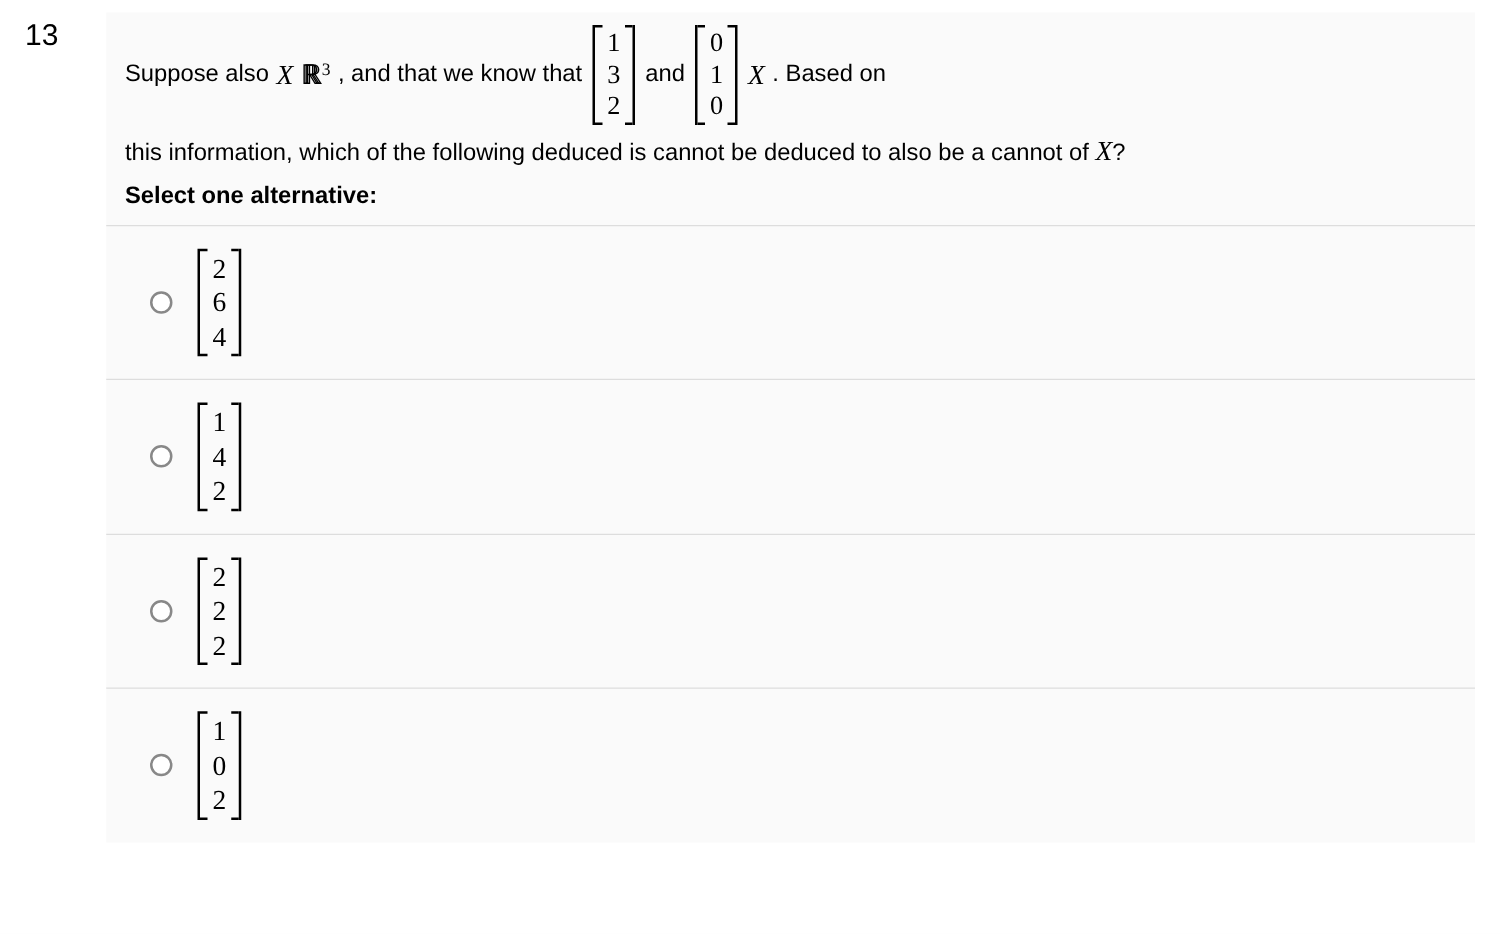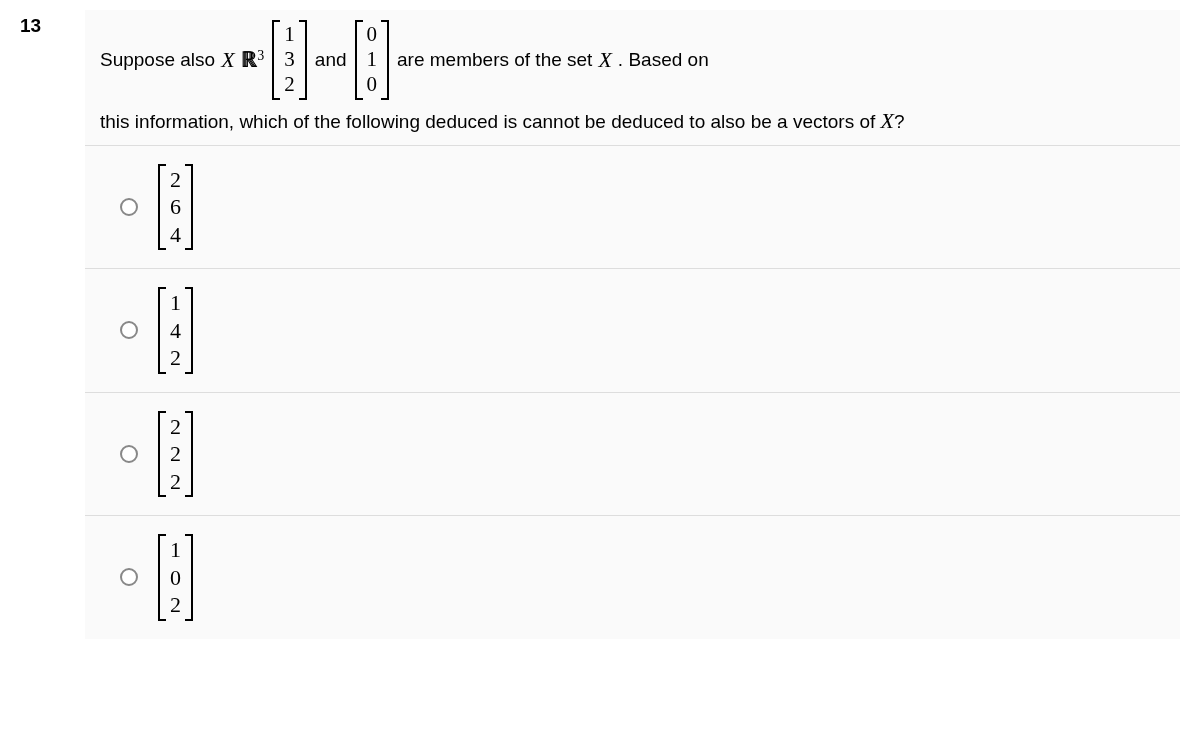--- a/index.html
+++ b/index.html
@@ -11,22 +11,22 @@
       font-family: Arial, Helvetica, sans-serif;
       background: #ffffff;
       color: #000;
       font-size: 19px;
     }
     .container {
       display: flex;
       padding: 10px 20px;
     }
     .question-number {
-      font-weight: bold;
-      font-size: 19px;
+      font-weight: normal;
+      font-size: 24px;
       min-width: 65px;
       padding-top: 5px;
     }
     .content {
       flex: 1;
       background: #fafafa;
       padding: 0;
     }
     .question-text {
       padding: 10px 15px 8px 15px;
@@ -159,46 +159,47 @@
 <body>
 
 <div class="container">
   <div class="question-number">13</div>
   <div class="content">
     <div class="question-text">
       <div class="line1">
         <span>Suppose also </span>
         <span class="math-italic">X</span>
         <span><span class="math-bb" data-letter="ℝ">ℝ</span><span class="sup">3</span></span>
+        <span>, and that we know that </span>
         <span class="vector">
           <span class="vector-bracket left"></span>
           <span class="vector-col">
             <span>1</span>
             <span>3</span>
             <span>2</span>
           </span>
           <span class="vector-bracket right"></span>
         </span>
         <span> and </span>
         <span class="vector">
           <span class="vector-bracket left"></span>
           <span class="vector-col">
             <span>0</span>
             <span>1</span>
             <span>0</span>
           </span>
           <span class="vector-bracket right"></span>
         </span>
-        <span> are members of the set </span>
         <span class="math-italic">X</span>
         <span>. Based on</span>
       </div>
       <div style="margin-top:4px;">
-        <span>this information, which of the following deduced is </span><span class="bold">cannot be deduced</span><span> to also be a vectors of </span><span class="math-italic">X</span><span>?</span>
-      </div>
+        <span>this information, which of the following deduced is </span><span class="bold">cannot be deduced</span><span> to also be a cannot of </span><span class="math-italic">X</span><span>?</span>
+      </div>
+      <div class="select-text">Select one alternative:</div>
     </div>
 
     <div class="options">
       <div class="option-row">
         <div class="radio"></div>
         <span class="vector option-vector">
           <span class="vector-bracket left"></span>
           <span class="vector-col">
             <span>2</span>
             <span>6</span>

